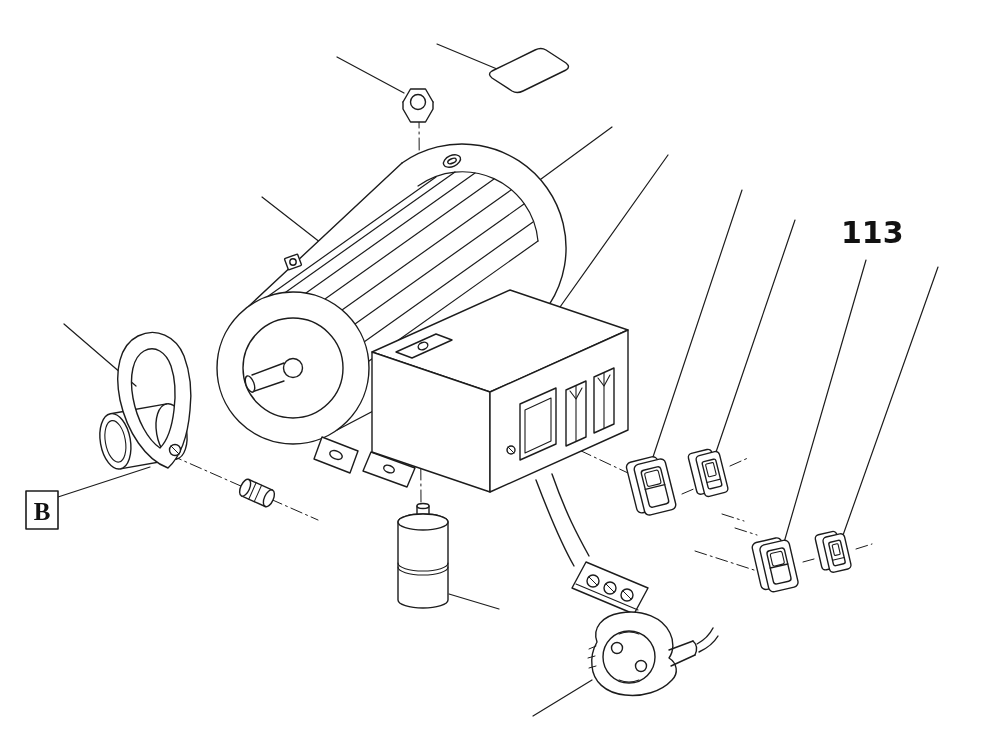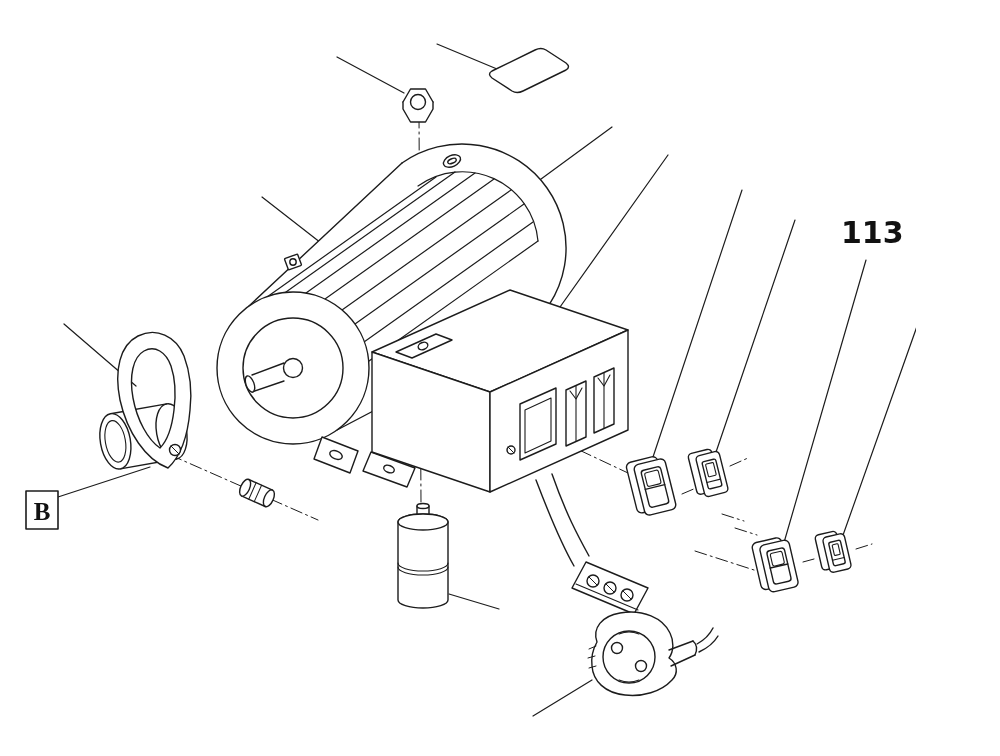--- a/index.html
+++ b/index.html
@@ -2,20 +2,21 @@
 <html><head>
 <meta charset="utf-8">
 <style>
   html,body{margin:0;padding:0;background:#ffffff;}
   .stage{
     position:relative;
     width:916px;height:756px;
     background:#ffffff;
     font-family:"DejaVu Sans",sans-serif;
     overflow:hidden;
+    padding-left:40px;
   }
   svg{position:absolute;left:0;top:0;}
   .callout-text{font-family:"DejaVu Sans",sans-serif;font-weight:bold;font-size:30px;fill:#111;}
   .b-text{font-family:"Liberation Serif",serif;font-weight:bold;font-size:25px;fill:#111;}
 </style>
 </head>
 <body>
 
 <div class="stage">
 <svg width="1000" height="756" viewBox="0 0 1000 756" stroke="#1c1c1c" fill="none" stroke-width="1.4" stroke-linecap="round" stroke-linejoin="round">

